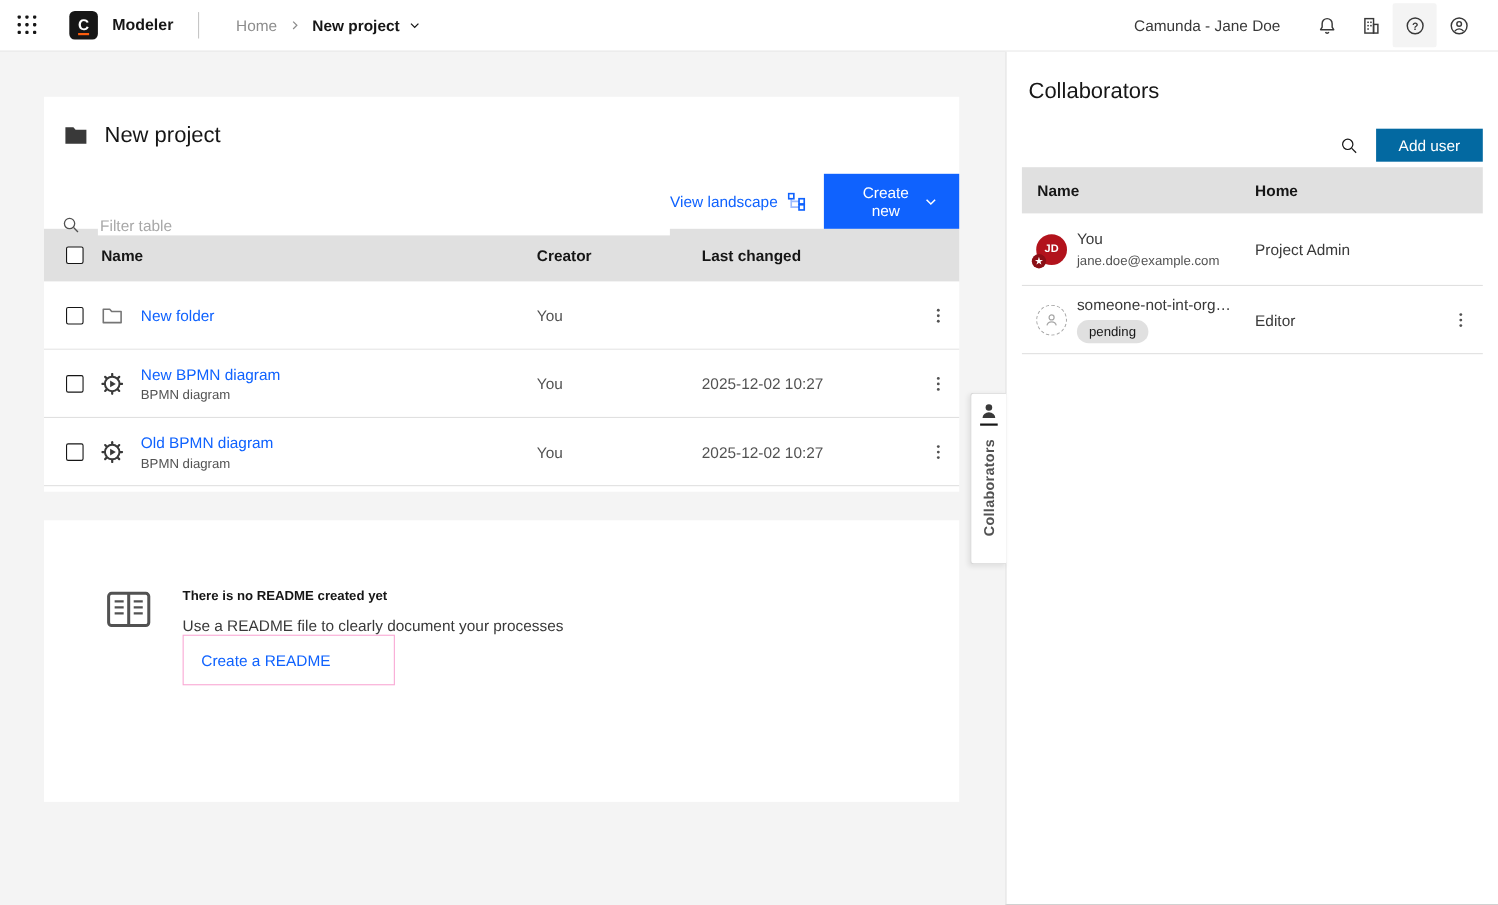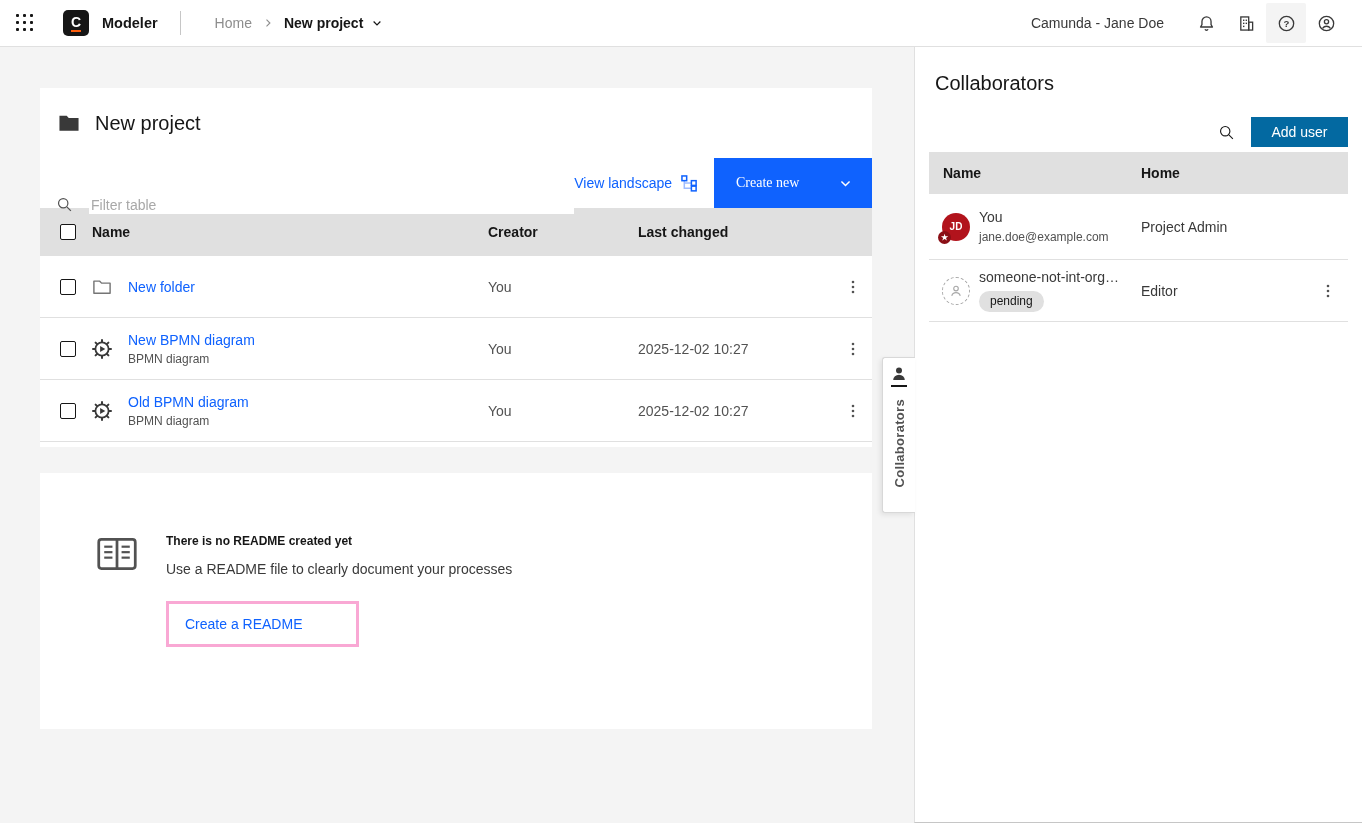--- a/index.html
+++ b/index.html
@@ -43,23 +43,23 @@
   
   .proj-header { height:70px; display:flex; align-items:center; padding-left:18px; gap:15px; }
   .proj-title { font-size:20px; color:#161616; }
   
   .toolbar { height:50px; display:flex; align-items:center; }
   .search-wrap { display:flex; align-items:flex-start; flex:1; padding-left:16px; gap:16px;margin-top:44px; }
   .filter-input { border:none; outline:none; flex:1; font-size:14px; font-family:inherit; color:#161616; height:100%; }
   .filter-input::placeholder { color:#a8a8a8; }
   .landscape-link { display:flex; align-items:center; gap:9px; color:#0f62fe; cursor:pointer; margin-right:16px; white-space:nowrap; }
   .btn-primary {
-    width:158px; height:50px; background:#0f62fe; color:#fff; border:none; cursor:pointer;
+    width:123px; height:50px; background:#0f62fe; color:#fff; border:none; cursor:pointer;
     display:flex; align-items:center; justify-content:space-between; padding:0 20px 0 22px;
-    font-size:14px; font-family:Liberation Serif, serif;
+    font-size:14px; font-family:Liberation Sans, sans-serif;
   }
   
   .tbl-header, .tbl-row {
     display:grid; grid-template-columns:36px 36px 360px 150px 195px 1fr;
     align-items:center; padding-left:16px;
   }
   .tbl-header { height:48px; background:#e0e0e0; font-weight:bold; }
   .tbl-header .col-name { grid-column:2 / 4; }
   .tbl-row { height:62px; border-bottom:1px solid #e0e0e0; background:#fff; }
   .checkbox {
@@ -70,21 +70,21 @@
   .row-link { color:#0f62fe; cursor:pointer; text-decoration:none; }
   .row-sub { font-size:12px; color:#525252; margin-top:4px; }
   .cell-muted { color:#525252; }
   .kebab { justify-self:center; width:28px; height:28px; display:flex; align-items:center; justify-content:center; cursor:pointer; border-radius:2px; }
   
   .card-readme { margin-top:26px; height:256px; display:flex; padding:61px 0 0 56px; }
   .readme-body { margin-left:28px; }
   .readme-title { font-size:12px; font-weight:bold; color:#161616; }
   .readme-sub { margin-top:13px; color:#393939; }
   .btn-outline {
-    margin-top:24px; width:193px; height:46px; background:#fff; border:3px solid #f9a8d4;
+    width:193px; height:46px; background:#fff; border:1px solid #f9a8d4;
     color:#0f62fe; font-size:14px; font-family:inherit; cursor:pointer;
     display:flex; align-items:center; padding-left:16px;
   }
   
   .right-panel {
     width:448px; background:#fff; border-left:1px solid #e0e0e0; border-bottom:1px solid #c6c6c6;
     position:relative;
   }
   .rp-title { font-size:20px; margin:25px 0 0 20px; }
   .rp-toolbar { display:flex; align-items:center; justify-content:flex-end; margin:22px 14px 5px 14px; gap:10px; }

